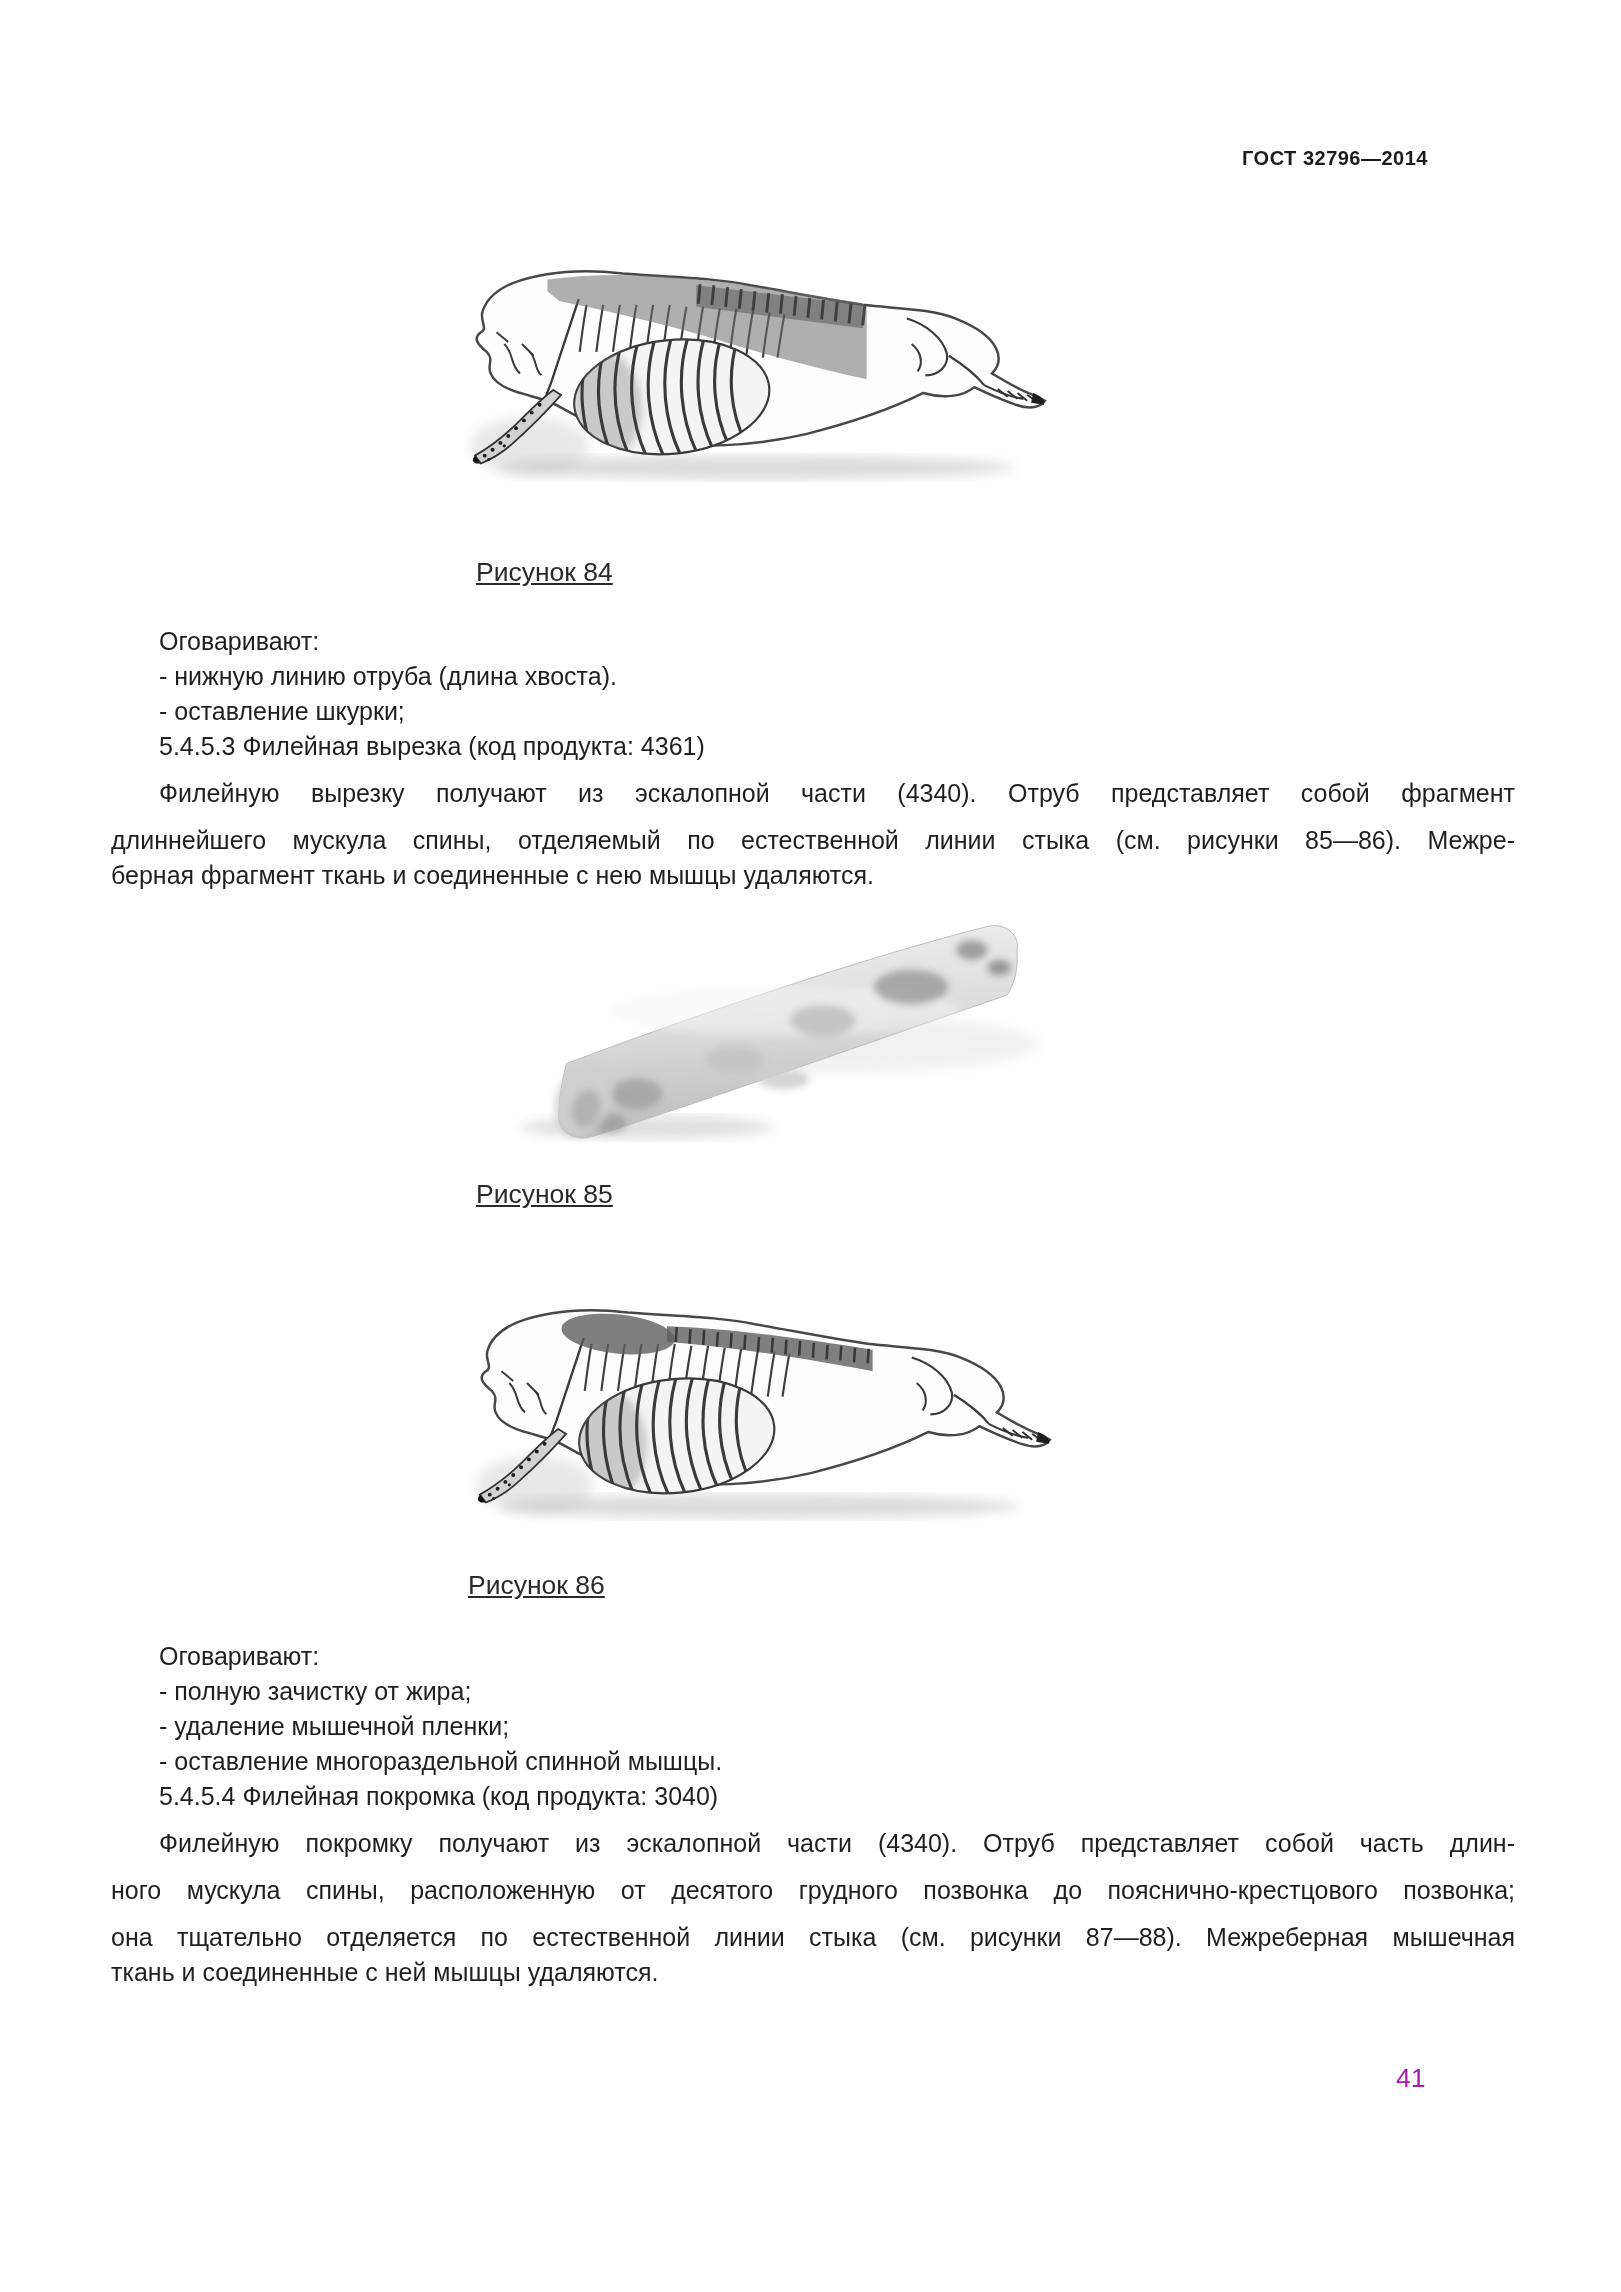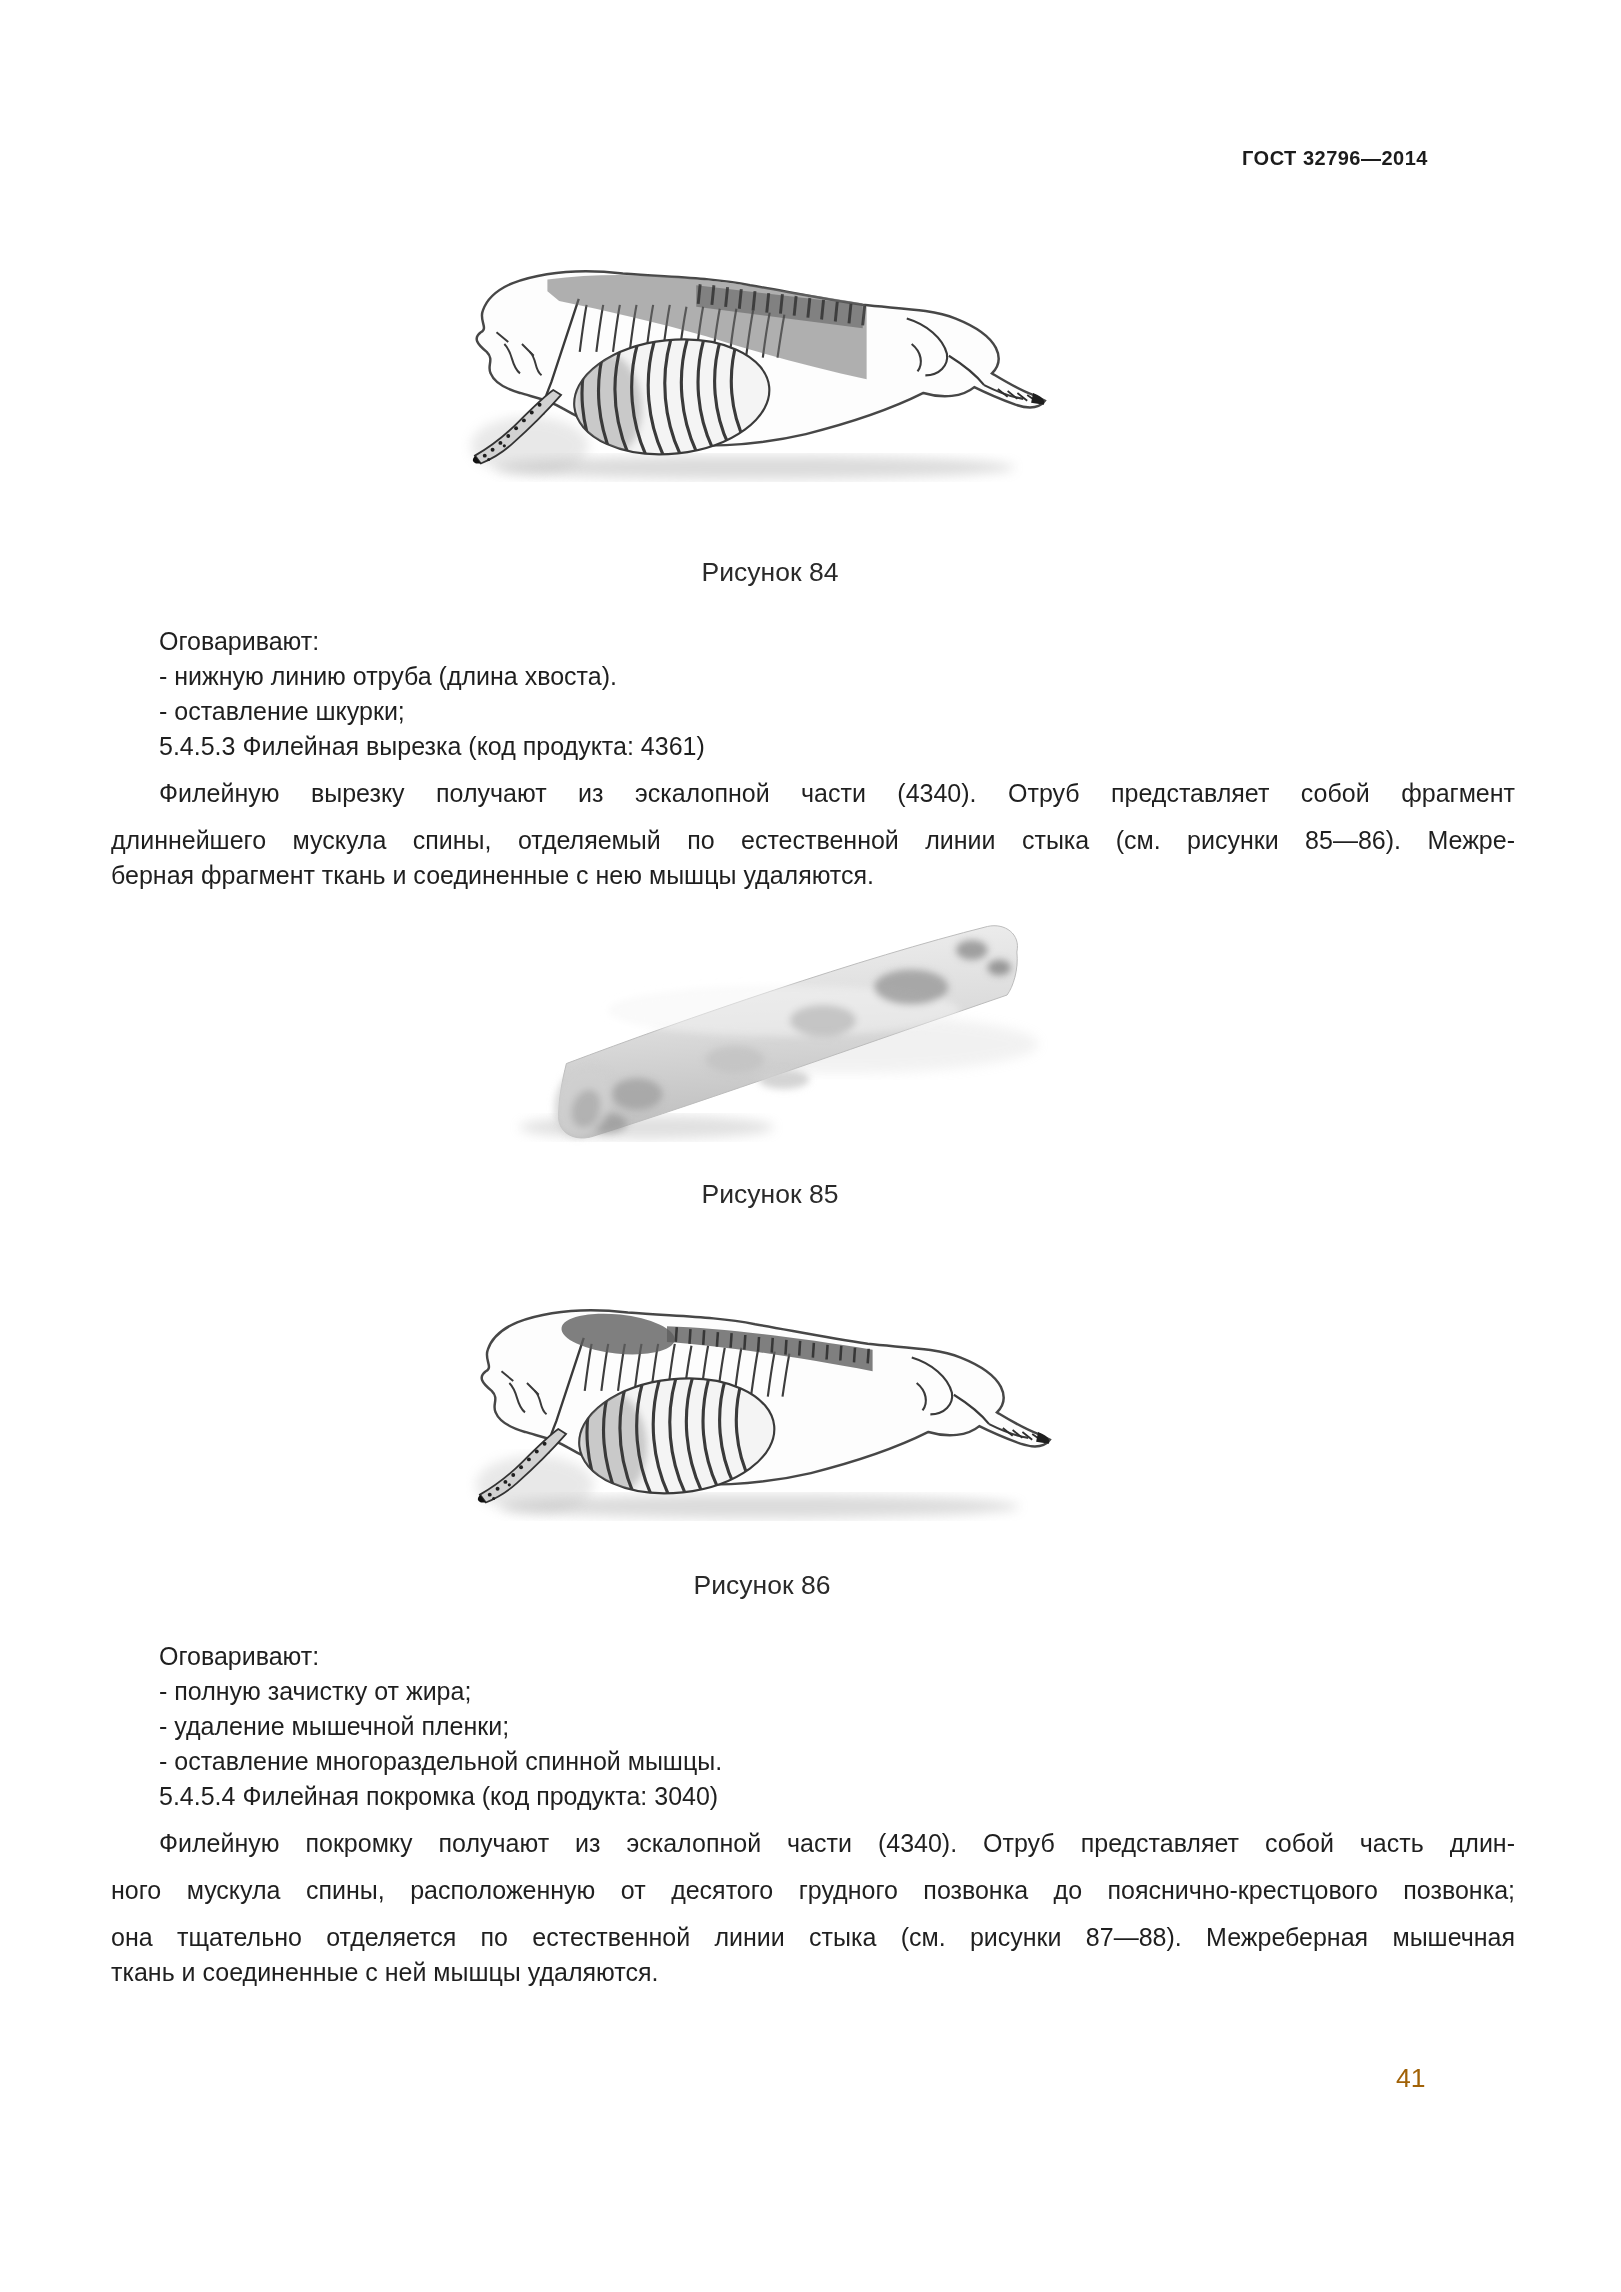--- a/index.html
+++ b/index.html
@@ -8,22 +8,22 @@
     font-family:"Liberation Sans",sans-serif;color:#222222;
     -webkit-font-smoothing:antialiased;
   }
   .abs{position:absolute;}
   .doc-header{font-size:20px;font-weight:bold;color:#1c1c1c;letter-spacing:0.5px;}
   .body-block{width:1404px;font-size:25px;line-height:35px;color:#1f1f1f;}
   .line{white-space:nowrap;}
   .ml{margin-left:48px;}
   .jl{white-space:normal;text-align:justify;text-align-last:justify;margin-top:12px;}
   .indent{text-indent:48px;}
-  .caption{width:588px;font-size:26.5px;text-align:center;color:#2a2a2a;}
-  .pagenum{font-size:26.5px;color:#a16207;}
+  .caption{width:588px;font-size:26.5px;text-align:left;color:#2a2a2a;text-decoration:underline;}
+  .pagenum{font-size:26.5px;color:#a21caf;}
   svg{display:block;}
 </style>
 </head>
 <body>
 
 <svg width="0" height="0" style="position:absolute" aria-hidden="true">
   <defs>
     <filter id="blur4">
         <feGaussianBlur stdDeviation="4"></feGaussianBlur>
       </filter>

